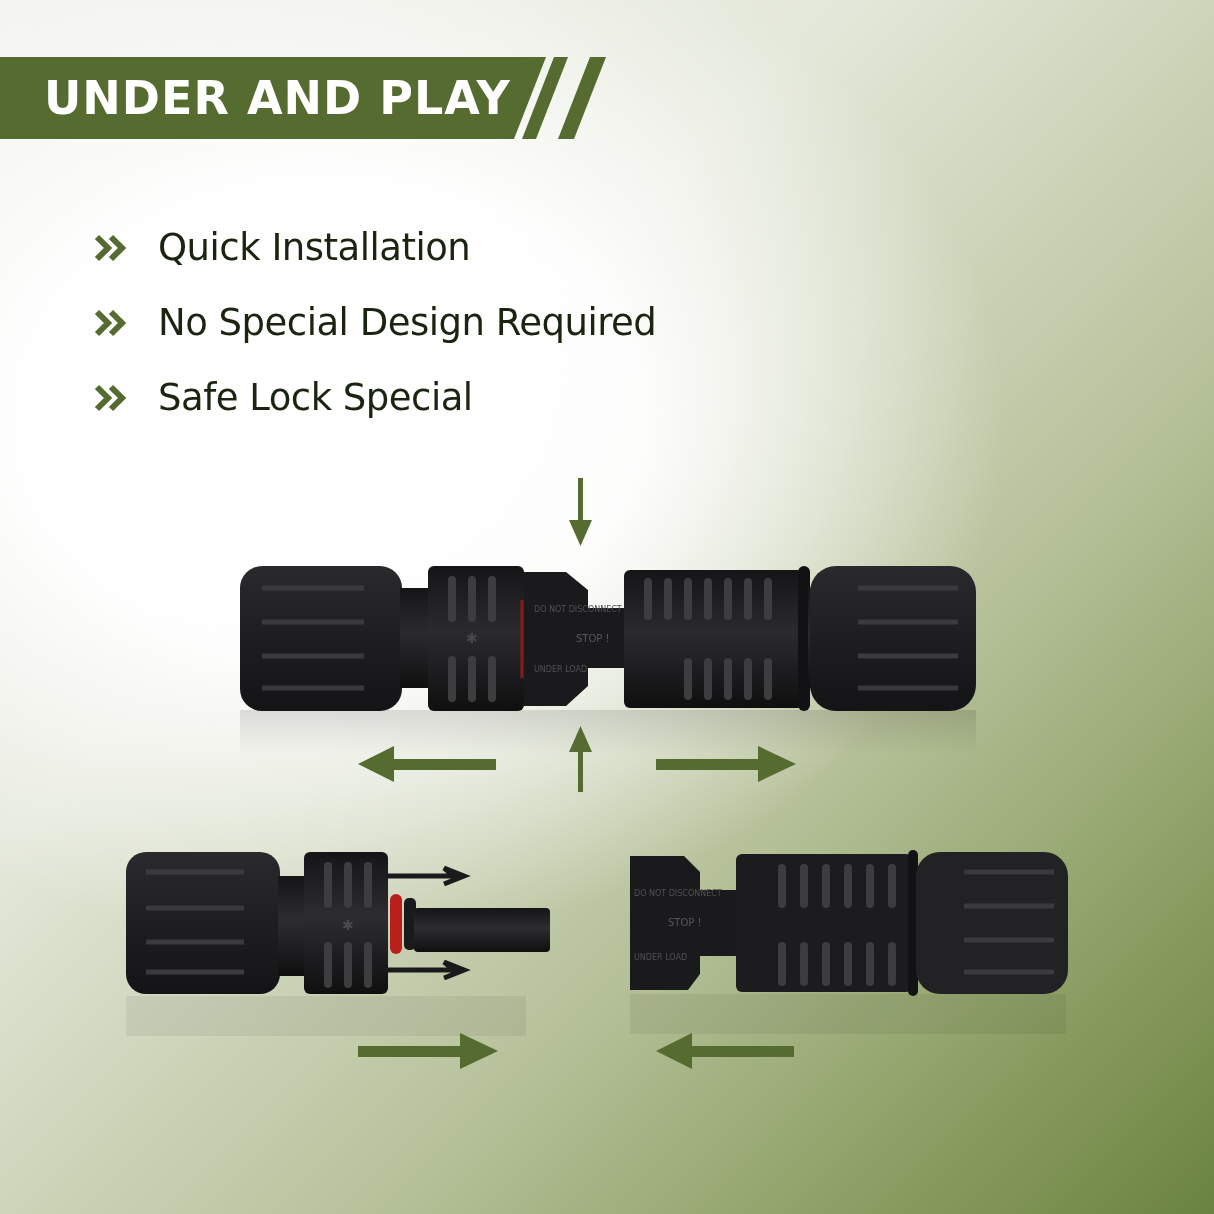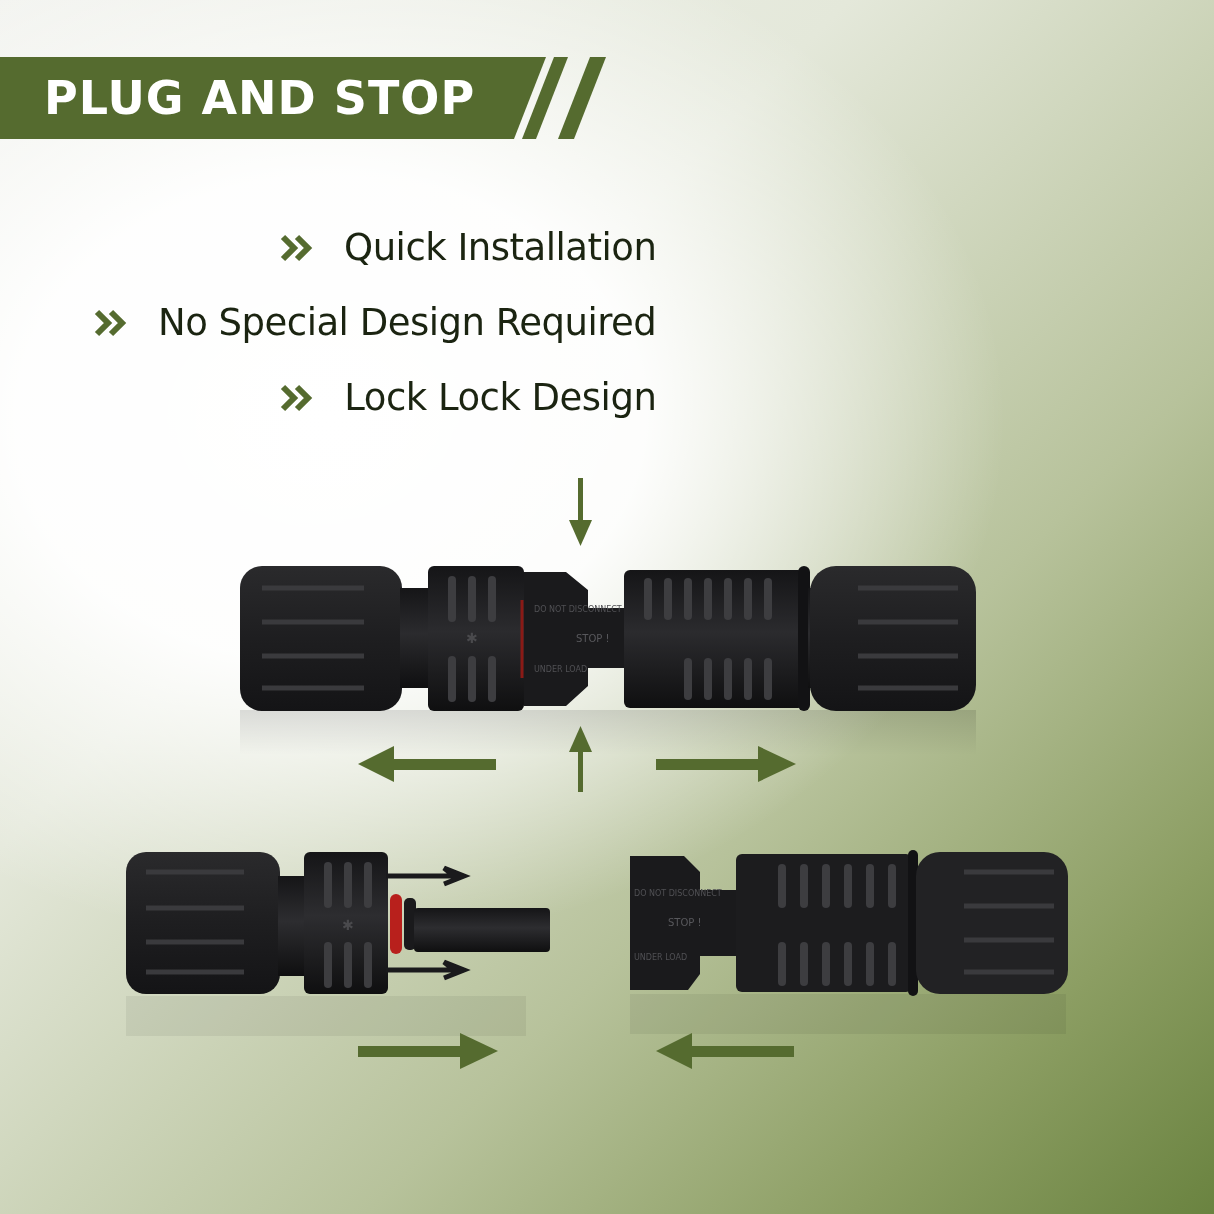--- a/index.html
+++ b/index.html
@@ -7,39 +7,39 @@
     font-family:"DejaVu Sans","Liberation Sans",sans-serif;}
   .bg{position:absolute;inset:0;
     background:
       radial-gradient(ellipse 900px 700px at 330px 420px, rgba(255,255,255,1) 0%, rgba(255,255,255,0.95) 35%, rgba(255,255,255,0) 75%),
       linear-gradient(135deg,#f2f3ef 0%,#e4e8da 35%,#b7c29b 65%,#8c9e63 85%,#6a8340 100%);}
   .banner{position:absolute;left:0;top:57px;width:546px;height:80px;}
   .banner svg{position:absolute;left:0;top:0;}
   .banner-title{position:absolute;left:44px;top:70px;font-family:"DejaVu Sans",sans-serif;font-weight:bold;
     font-size:46px;letter-spacing:1px;color:#ffffff;line-height:56px;white-space:nowrap;}
   .features{position:absolute;left:94px;top:210px;}
-  .feature{display:flex;align-items:center;height:75px;justify-content:flex-end;}
+  .feature{display:flex;align-items:center;height:75px;}
   .chev{width:36px;height:30px;margin-right:28px;}
   .feature-text{font-family:"DejaVu Sans",sans-serif;font-size:37px;color:#1b2411;letter-spacing:-0.5px;}
   .connector{position:absolute;}
   .arrow{position:absolute;}
 </style>
 </head>
 <body>
 
 <div class="bg"></div>
 
 <div class="banner">
   <svg width="620" height="82" viewBox="0 0 620 82">
     <polygon points="0,0 546,0 514,82 0,82" fill="#556B2F"></polygon>
     <polygon points="554,0 568,0 536,82 522,82" fill="#556B2F"></polygon>
     <polygon points="590,0 606,0 574,82 558,82" fill="#556B2F"></polygon>
   </svg>
 </div>
-<div class="banner-title">PLUG AND STOP</div>
+<div class="banner-title">UNDER AND PLAY</div>
 
 <div class="features">
   <div class="feature">
     <svg class="chev" viewBox="0 0 36 30">
       <polyline points="3,4 14,15 3,26" fill="none" stroke="#556B2F" stroke-width="6"></polyline>
       <polyline points="17,4 28,15 17,26" fill="none" stroke="#556B2F" stroke-width="6"></polyline>
     </svg>
     <span class="feature-text">Quick Installation</span>
   </div>
   <div class="feature">
@@ -47,21 +47,21 @@
       <polyline points="3,4 14,15 3,26" fill="none" stroke="#556B2F" stroke-width="6"></polyline>
       <polyline points="17,4 28,15 17,26" fill="none" stroke="#556B2F" stroke-width="6"></polyline>
     </svg>
     <span class="feature-text">No Special Design Required</span>
   </div>
   <div class="feature">
     <svg class="chev" viewBox="0 0 36 30">
       <polyline points="3,4 14,15 3,26" fill="none" stroke="#556B2F" stroke-width="6"></polyline>
       <polyline points="17,4 28,15 17,26" fill="none" stroke="#556B2F" stroke-width="6"></polyline>
     </svg>
-    <span class="feature-text">Lock Lock Design</span>
+    <span class="feature-text">Safe Lock Special</span>
   </div>
 </div>
 
 <svg class="connector" style="left:236px;top:560px" width="746" height="200" viewBox="0 0 746 200">
   <defs>
     <linearGradient id="capg" x1="0" y1="0" x2="0" y2="1">
       <stop offset="0" stop-color="#2a2a2c"></stop>
         <stop offset="0.5" stop-color="#1e1e20"></stop>
         <stop offset="1" stop-color="#141416"></stop>
     </linearGradient>

